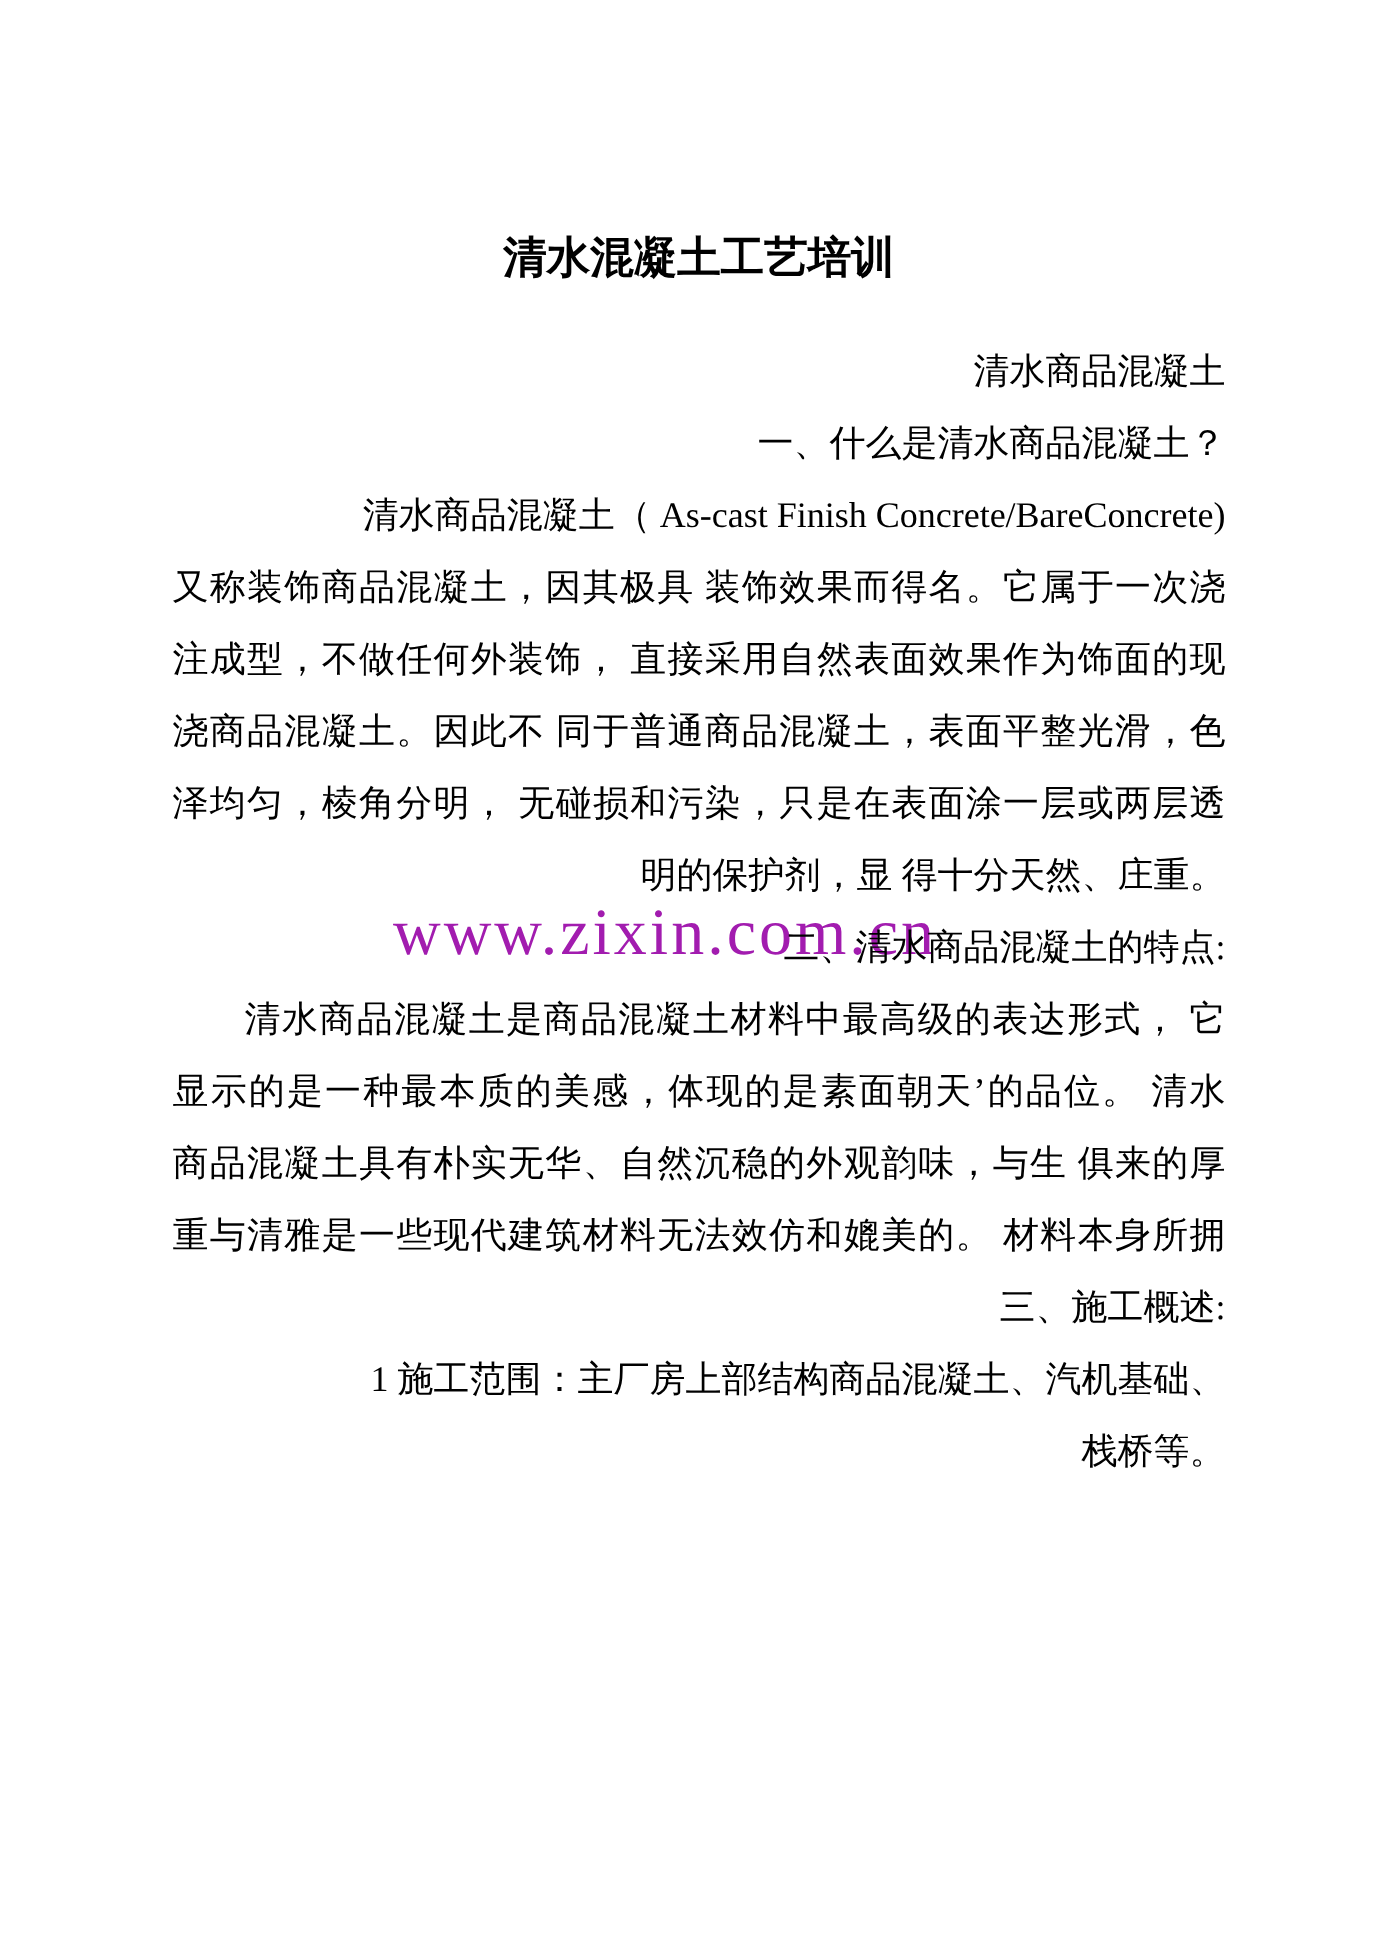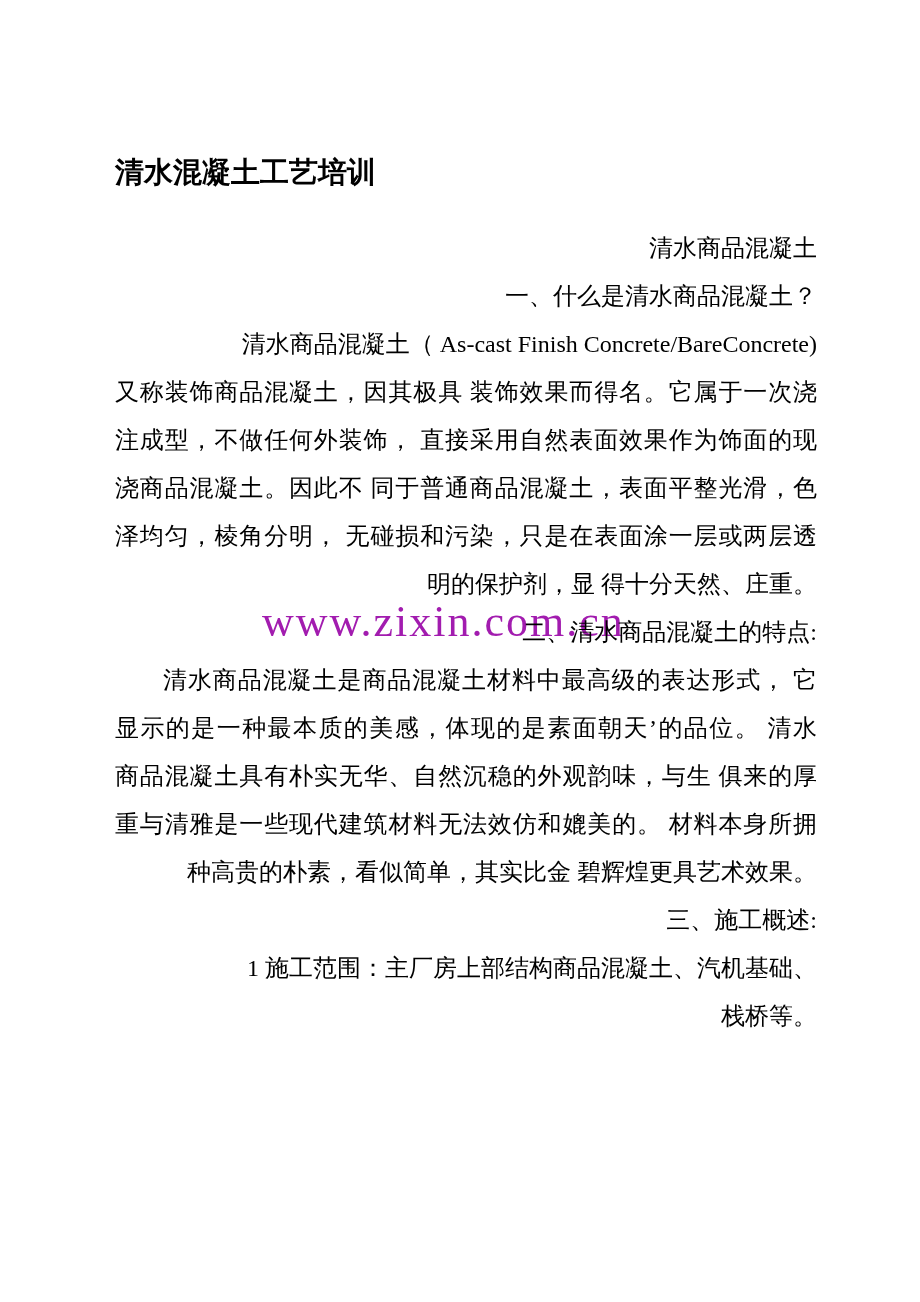--- a/index.html
+++ b/index.html
@@ -27,21 +27,21 @@
     z-index: 1;
   }
   .content {
     position: absolute;
     left: 115px;
     top: 152px;
     width: 702px;
     z-index: 2;
   }
   .doc-title {
-    text-align: left;
+    text-align: center;
     font-size: 29px;
     font-weight: 600;
     line-height: 40px;
     margin: 0 0 32px 0;
   }
   .line {
     font-size: 24px;
     line-height: 48px;
     white-space: normal;
     text-align: right;
@@ -70,20 +70,19 @@
     <div class="line fill">又称装饰商品混凝土，因其极具 装饰效果而得名。它属于一次浇</div>
     <div class="line fill">注成型，不做任何外装饰， 直接采用自然表面效果作为饰面的现</div>
     <div class="line fill">浇商品混凝土。因此不 同于普通商品混凝土，表面平整光滑，色</div>
     <div class="line fill">泽均匀，棱角分明， 无碰损和污染，只是在表面涂一层或两层透</div>
     <div class="line">明的保护剂，显 得十分天然、庄重。</div>
     <div class="line indent-2">二、清水商品混凝土的特点:</div>
     <div class="line indent-2 fill">清水商品混凝土是商品混凝土材料中最高级的表达形式， 它</div>
     <div class="line fill">显示的是一种最本质的美感，体现的是素面朝天’的品位。 清水</div>
     <div class="line fill">商品混凝土具有朴实无华、自然沉稳的外观韵味，与生 俱来的厚</div>
     <div class="line fill">重与清雅是一些现代建筑材料无法效仿和媲美的。 材料本身所拥</div>
-    <div class="line">种高贵的朴素，看似简单，其实比金 碧辉煌更具艺术效果。</div>
     <div class="line indent-2">三、施工概述:</div>
     <div class="line indent-2">1 施工范围：主厂房上部结构商品混凝土、汽机基础、</div>
     <div class="line">栈桥等。</div>
 
   </div>
 
 </div>
 
 </body></html>

